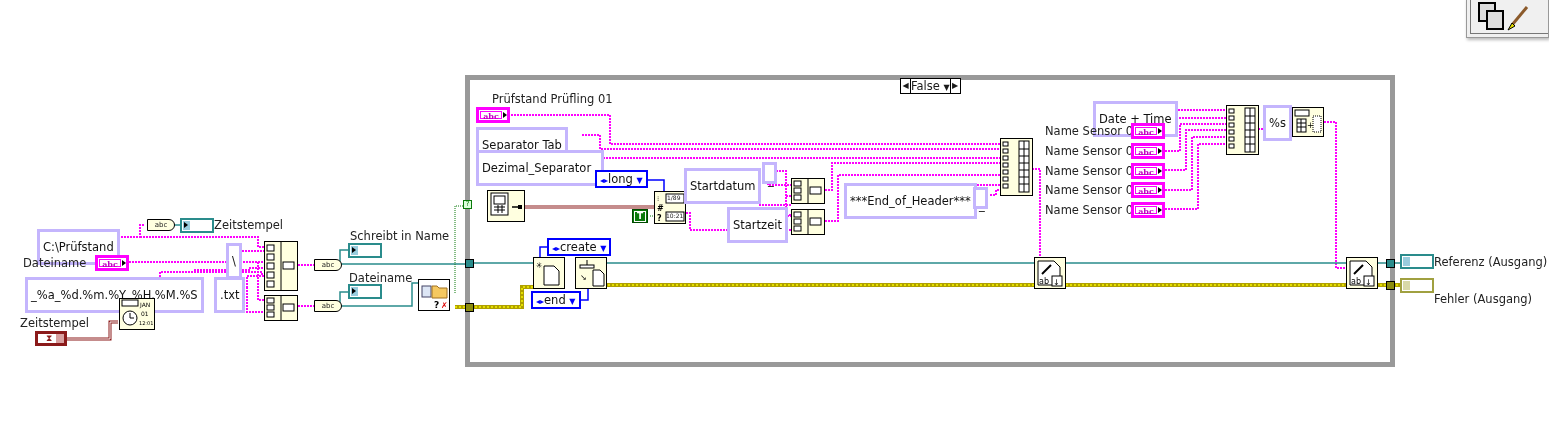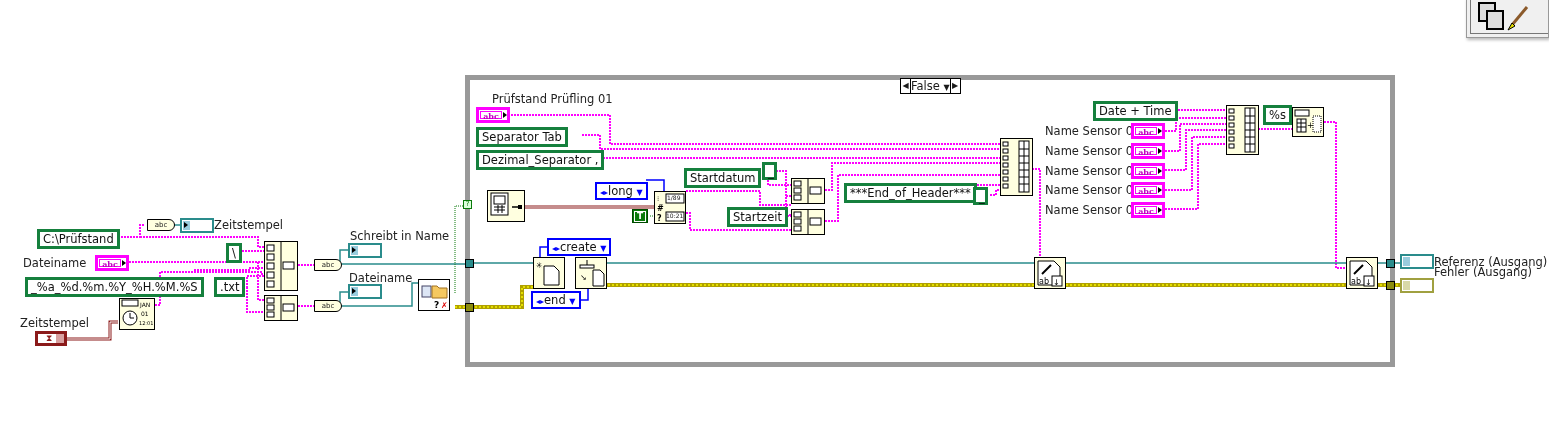--- a/index.html
+++ b/index.html
@@ -1,22 +1,22 @@
 <!DOCTYPE html>
 <html><head>
 <meta charset="utf-8">
 <style>
   html,body{margin:0;padding:0;}
   body{width:1549px;height:427px;background:#ffffff;position:relative;overflow:hidden;
        font-family:"DejaVu Sans","Liberation Sans",sans-serif;font-size:11.5px;color:#1a1a1a;}
   #wires{position:absolute;left:0;top:0;width:1549px;height:427px;}
   .abs{position:absolute;}
   .lbl{position:absolute;white-space:nowrap;font-size:11.5px;color:#222;line-height:14px;}
-  .strc{position:absolute;border:3px solid #15803d;background:#fff;white-space:nowrap;
-        font-size:11.5px;line-height:14px;padding:0 3px;color:#111;box-sizing:border-box;}
+  .strc{position:absolute;border:3px solid #c4b5fd;background:#fff;white-space:nowrap;
+        font-size:11.5px;line-height:14px;padding:8px 3px;color:#111;box-sizing:border-box;}
   .ctl{position:absolute;border:3px solid #ff00ff;background:#fff;box-sizing:border-box;
        width:34px;height:16px;}
   .ctl .in{position:absolute;left:1px;top:1px;right:5px;bottom:1px;border:1px solid #ff00ff;
        color:#c000c0;font-size:8px;font-weight:bold;font-family:"DejaVu Serif",serif;
        line-height:8px;text-align:center;}
   .ctl .tri{position:absolute;right:0;top:2px;width:0;height:0;border-top:3px solid transparent;
        border-bottom:3px solid transparent;border-left:4px solid #000;}
   .node{position:absolute;background:#ffffe0;border:1px solid #000;box-sizing:border-box;}
   .enum{position:absolute;border:2px solid #0000ff;background:#fff;box-sizing:border-box;height:18px;
         font-size:11.5px;line-height:14px;padding:0 3px;white-space:nowrap;color:#111;}
@@ -247,21 +247,21 @@
         <line x1="6" y1="16" x2="17" y2="16"></line>
         <line x1="6" y1="19" x2="17" y2="19"></line>
         <line x1="10" y1="14" x2="10" y2="22"></line>
         <line x1="14" y1="14" x2="14" y2="22"></line>
       </g>
     <line x1="24" y1="16" x2="30" y2="16" stroke="#000" stroke-width="1.5"></line>
     <rect x="30" y="14" width="4" height="4" fill="#000"></rect>
   </svg>
 </div>
 
-<div class="enum" style="left:595px;top:182px">
+<div class="enum" style="left:595px;top:170px">
   <span class="arr">◂▸</span><span>long</span> <span class="arr">▼</span>
 </div>
 
 <div class="node" style="left:654px;top:191px;width:32px;height:33px">
   <svg width="30" height="31">
     <text x="2" y="9" font-size="7" font-family="DejaVu Sans, sans-serif">⁝</text>
     <text x="2" y="19" font-size="8" font-weight="bold" font-family="DejaVu Sans, sans-serif">#</text>
     <text x="2" y="29" font-size="8" font-weight="bold" font-family="DejaVu Sans, sans-serif">?</text>
     <rect x="11" y="2" width="18" height="9" fill="#fff" stroke="#000"></rect>
     <rect x="11" y="20" width="18" height="9" fill="#fff" stroke="#000"></rect>
@@ -431,13 +431,13 @@
   </svg>
 </div>
 
 <div class="refind" style="left:1400px;top:254px">
     <div class="tip"></div>
   </div>
 <div class="lbl" style="left:1434px;top:255px">Referenz (Ausgang)</div>
 <div class="errind" style="left:1400px;top:278px">
     <div class="tip"></div>
   </div>
-<div class="lbl" style="left:1434px;top:265px">Fehler (Ausgang)</div>
+<div class="lbl" style="left:1434px;top:292px">Fehler (Ausgang)</div>
 
 </body></html>

